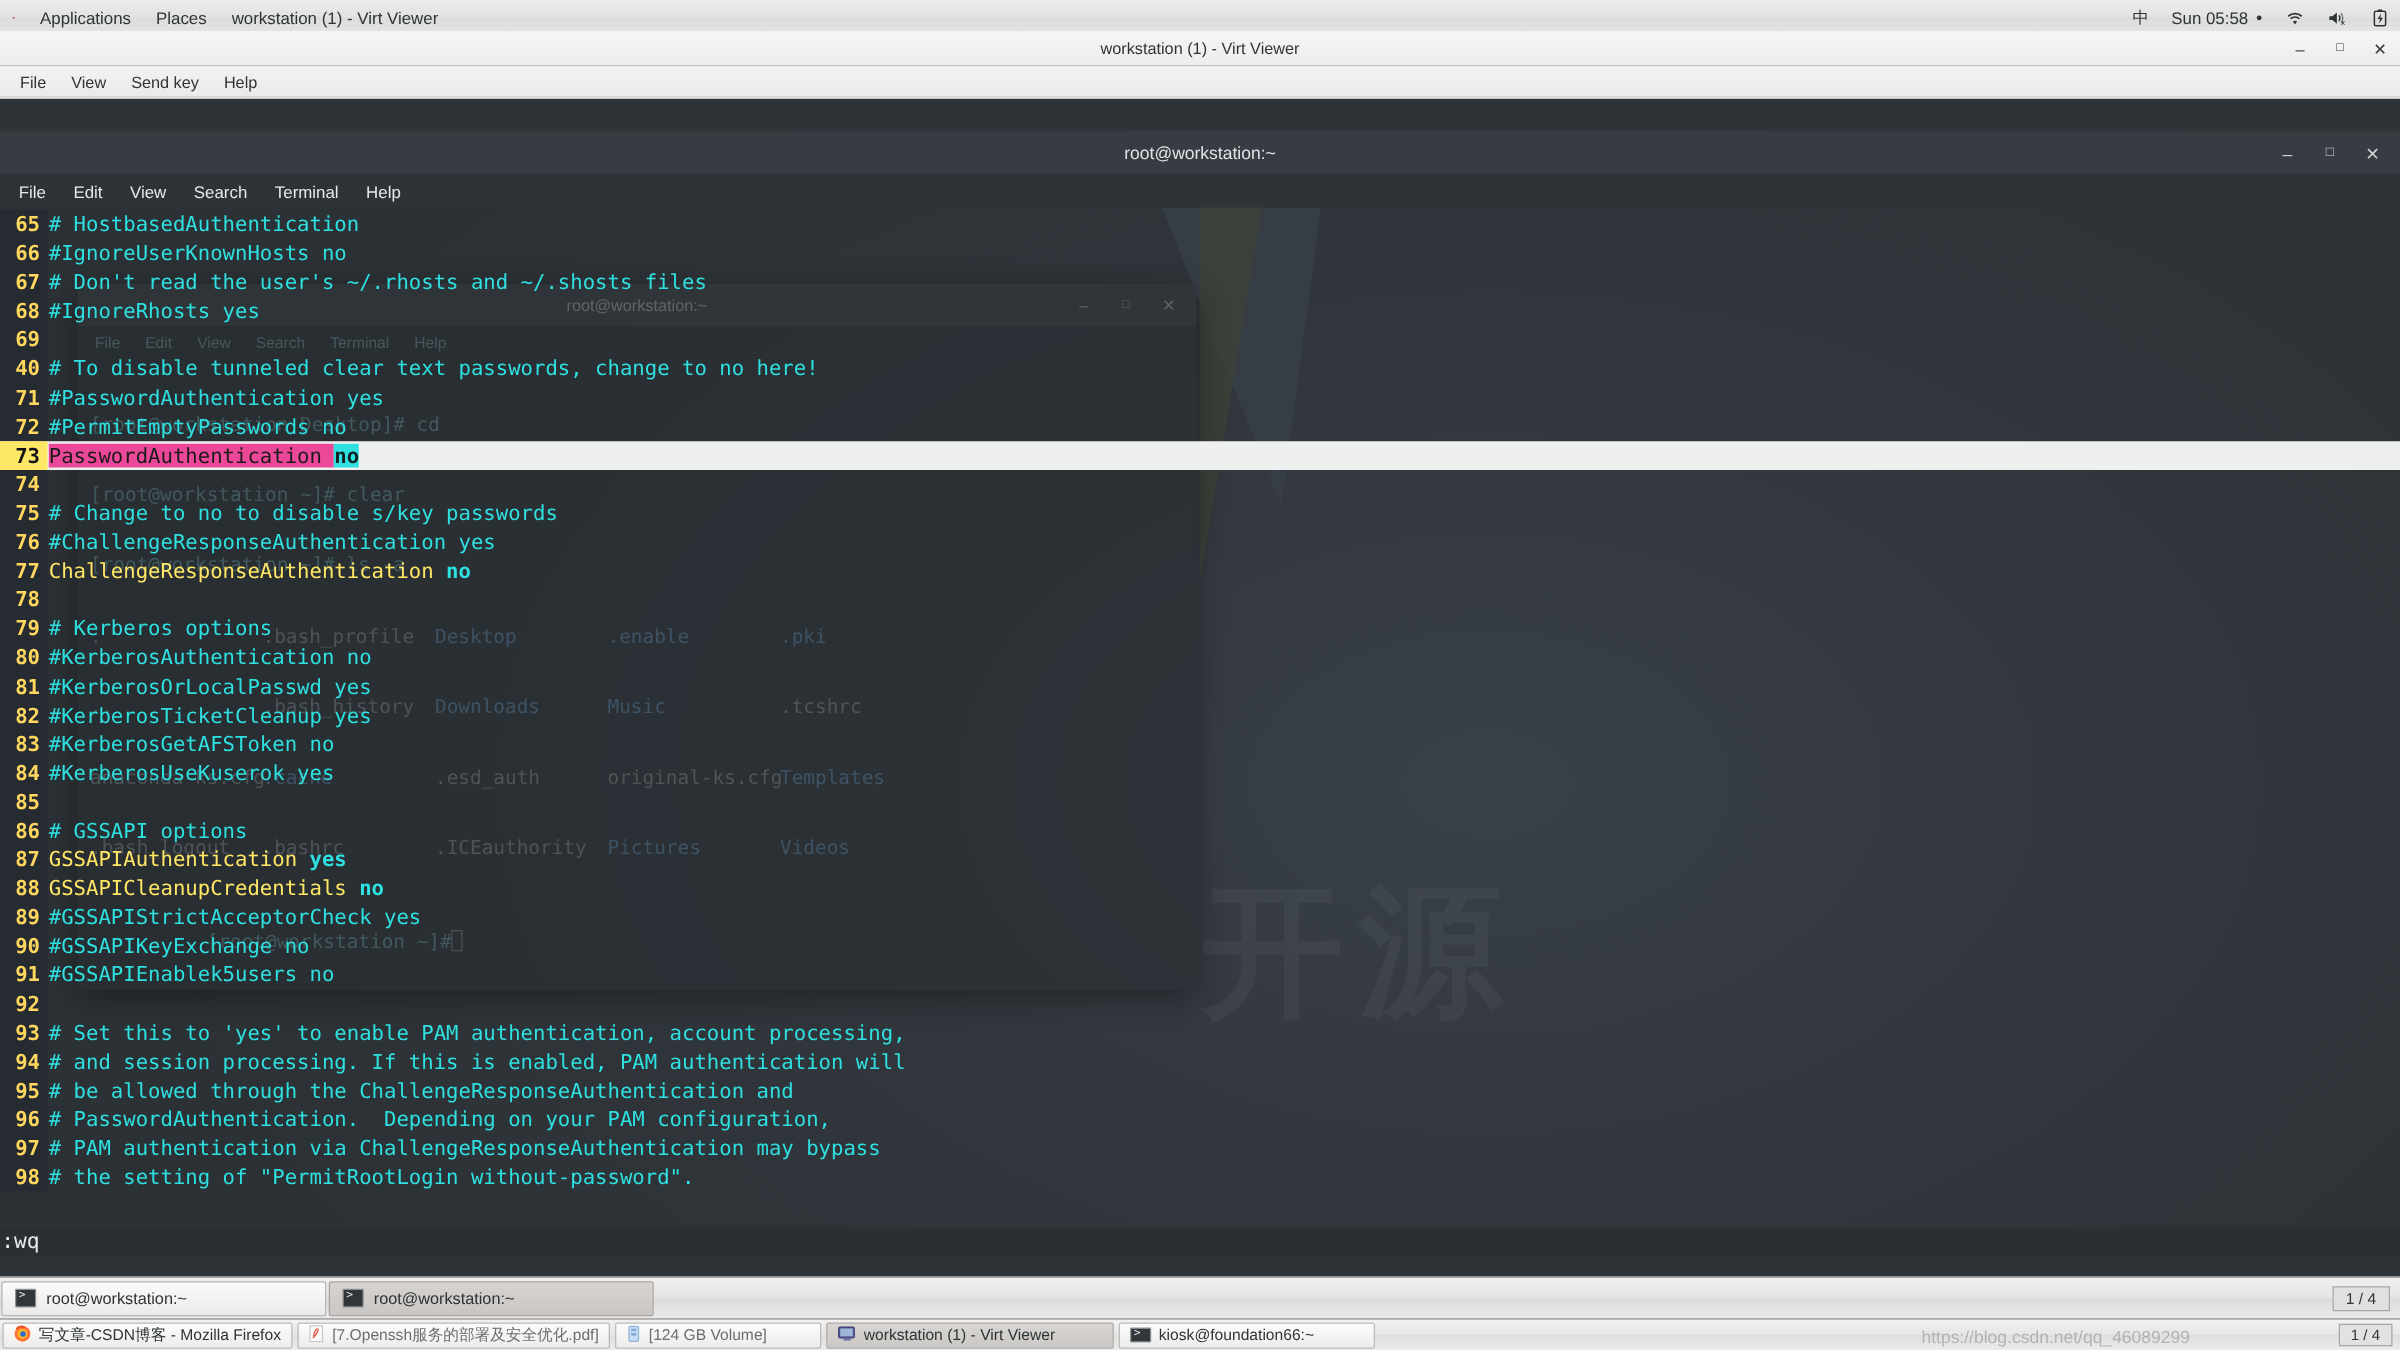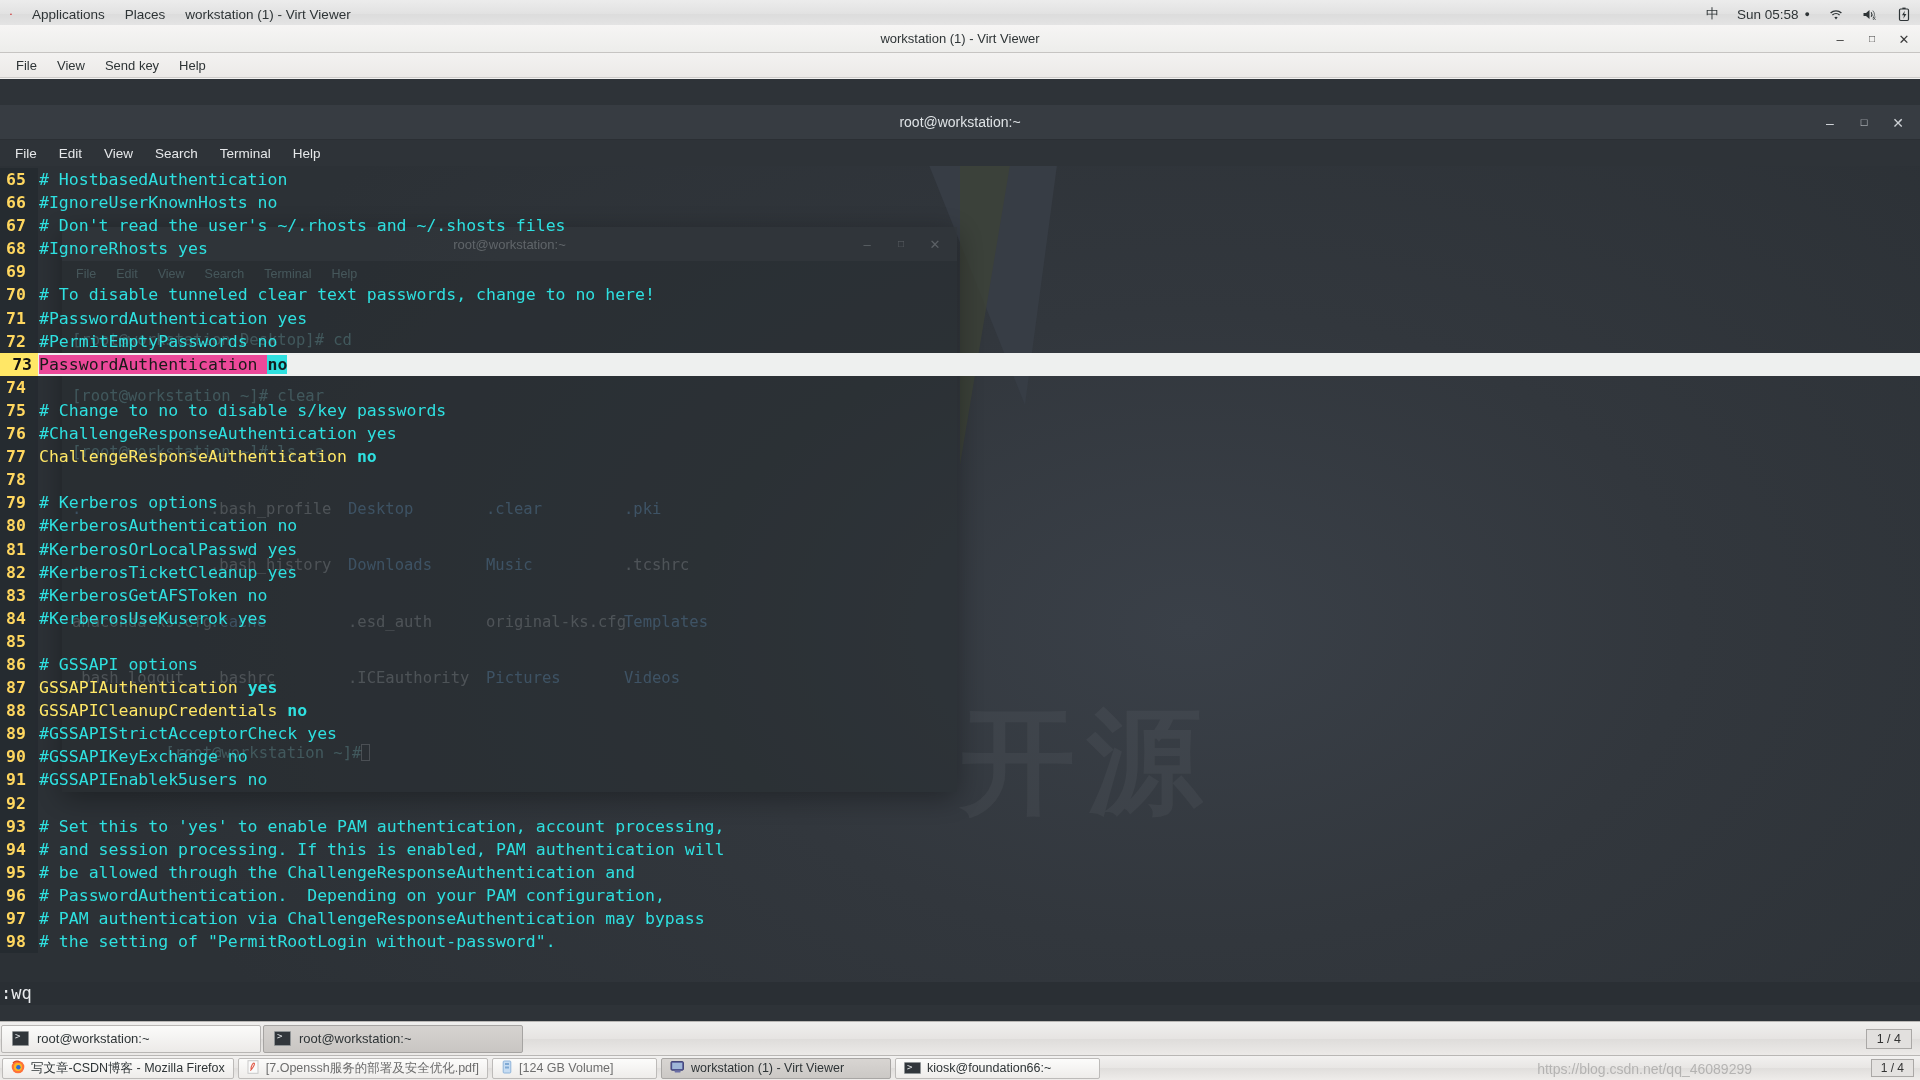--- a/index.html
+++ b/index.html
@@ -160,21 +160,21 @@
   .c-comment { color: #2ee0e0; }
   .c-keyword { color: #ffe766; }
   .c-value   { color: #2ee0e0; font-weight: bold; }
 
   .vline.cursorline { background: #eef0ef; }
   .vline.cursorline .lnum { background: #ffe766; color: #141414; }
   .vline.cursorline .vtext { color: #141414; }
   .vline.cursorline .hl-kw { background: #ec4899; color: #1a1a1a; }
   .cursor-blk { background: #2ee0e0; color: #132022; font-weight: bold; }
 
-  .vline.dim .lnum { background: rgba(33,38,43,0.55); text-align: center; }
+  .vline.dim .lnum { background: rgba(33,38,43,0.55); }
 
   #vim-status {
     height: 23px; padding-left: 1px;
     font-family: "DejaVu Sans Mono", monospace;
     font-size: 17px; line-height: 23px; color: #e8eaec;
     background: #2a2f34;
   }
 
   
   #guest-taskbar {
@@ -328,21 +328,21 @@
         <span class="mi">Help</span>
       </div>
       <div id="ghost-body">
         <div>[root@workstation Desktop]# cd</div>
         <div>[root@workstation ~]# clear</div>
         <div>[root@workstation ~]# ls -a</div>
         <div class="ghost-cols">
           <span class="ghost-col">.</span>
           <span class="ghost-col plain">.bash_profile</span>
           <span class="ghost-col">Desktop</span>
-          <span class="ghost-col">.clear</span>
+          <span class="ghost-col">.enable</span>
           <span class="ghost-col">.pki</span>
         </div>
         <div class="ghost-cols">
           <span class="ghost-col plain">..</span>
           <span class="ghost-col plain">.bash_history</span>
           <span class="ghost-col">Downloads</span>
           <span class="ghost-col">Music</span>
           <span class="ghost-col plain">.tcshrc</span>
         </div>
         <div class="ghost-cols">
@@ -383,21 +383,21 @@
         <div class="mi">Terminal</div>
         <div class="mi">Help</div>
       </div>
 
       <div id="term-body">
           <div class="vline dim"><span class="lnum">65</span><span class="vtext"><span class="c-comment"># HostbasedAuthentication</span></span></div>
           <div class="vline dim"><span class="lnum">66</span><span class="vtext"><span class="c-comment">#IgnoreUserKnownHosts no</span></span></div>
           <div class="vline dim"><span class="lnum">67</span><span class="vtext"><span class="c-comment"># Don't read the user's ~/.rhosts and ~/.shosts files</span></span></div>
           <div class="vline dim"><span class="lnum">68</span><span class="vtext"><span class="c-comment">#IgnoreRhosts yes</span></span></div>
           <div class="vline dim"><span class="lnum">69</span><span class="vtext"></span></div>
-          <div class="vline dim"><span class="lnum">70</span><span class="vtext"><span class="c-comment"># To disable tunneled clear text passwords, change to no here!</span></span></div>
+          <div class="vline dim"><span class="lnum">40</span><span class="vtext"><span class="c-comment"># To disable tunneled clear text passwords, change to no here!</span></span></div>
           <div class="vline dim"><span class="lnum">71</span><span class="vtext"><span class="c-comment">#PasswordAuthentication yes</span></span></div>
           <div class="vline dim"><span class="lnum">72</span><span class="vtext"><span class="c-comment">#PermitEmptyPasswords no</span></span></div>
           <div class="vline cursorline"><span class="lnum">73</span><span class="vtext"><span class="hl-kw">PasswordAuthentication </span><span class="cursor-blk">no</span></span></div>
           <div class="vline dim"><span class="lnum">74</span><span class="vtext"></span></div>
           <div class="vline dim"><span class="lnum">75</span><span class="vtext"><span class="c-comment"># Change to no to disable s/key passwords</span></span></div>
           <div class="vline dim"><span class="lnum">76</span><span class="vtext"><span class="c-comment">#ChallengeResponseAuthentication yes</span></span></div>
           <div class="vline dim"><span class="lnum">77</span><span class="vtext"><span class="c-keyword">ChallengeResponseAuthentication </span><span class="c-value">no</span></span></div>
           <div class="vline dim"><span class="lnum">78</span><span class="vtext"></span></div>
           <div class="vline dim"><span class="lnum">79</span><span class="vtext"><span class="c-comment"># Kerberos options</span></span></div>
           <div class="vline dim"><span class="lnum">80</span><span class="vtext"><span class="c-comment">#KerberosAuthentication no</span></span></div>

